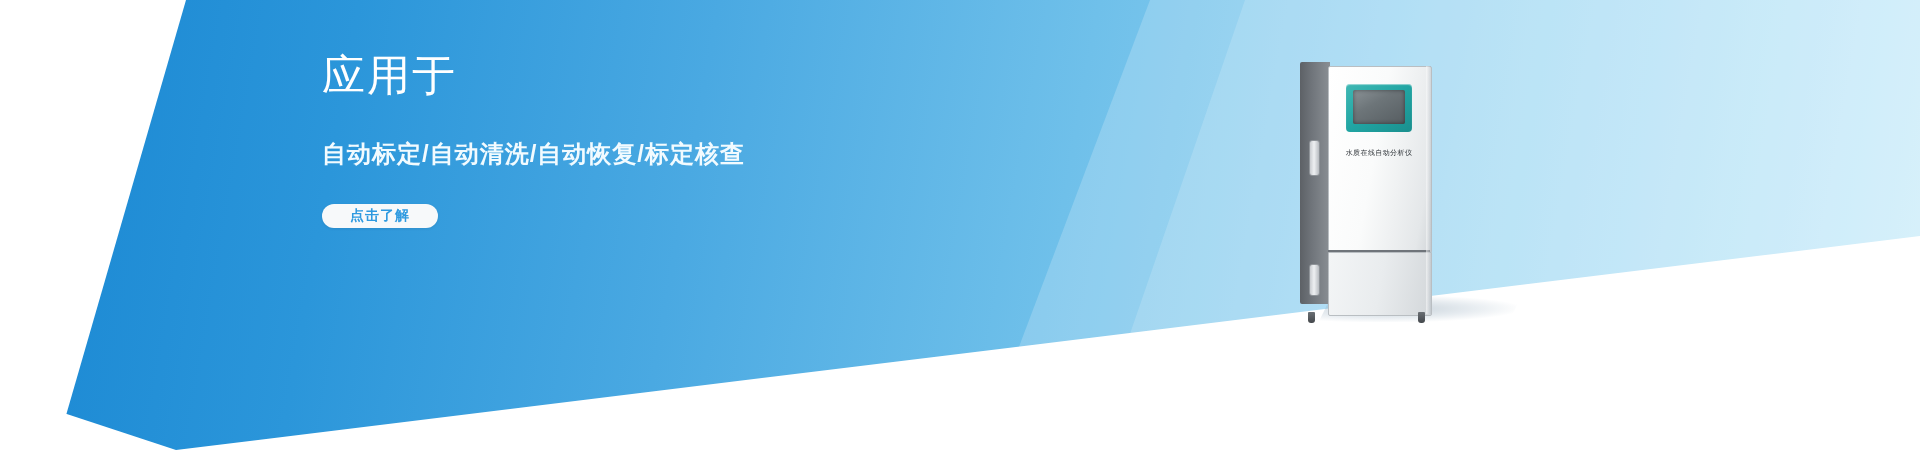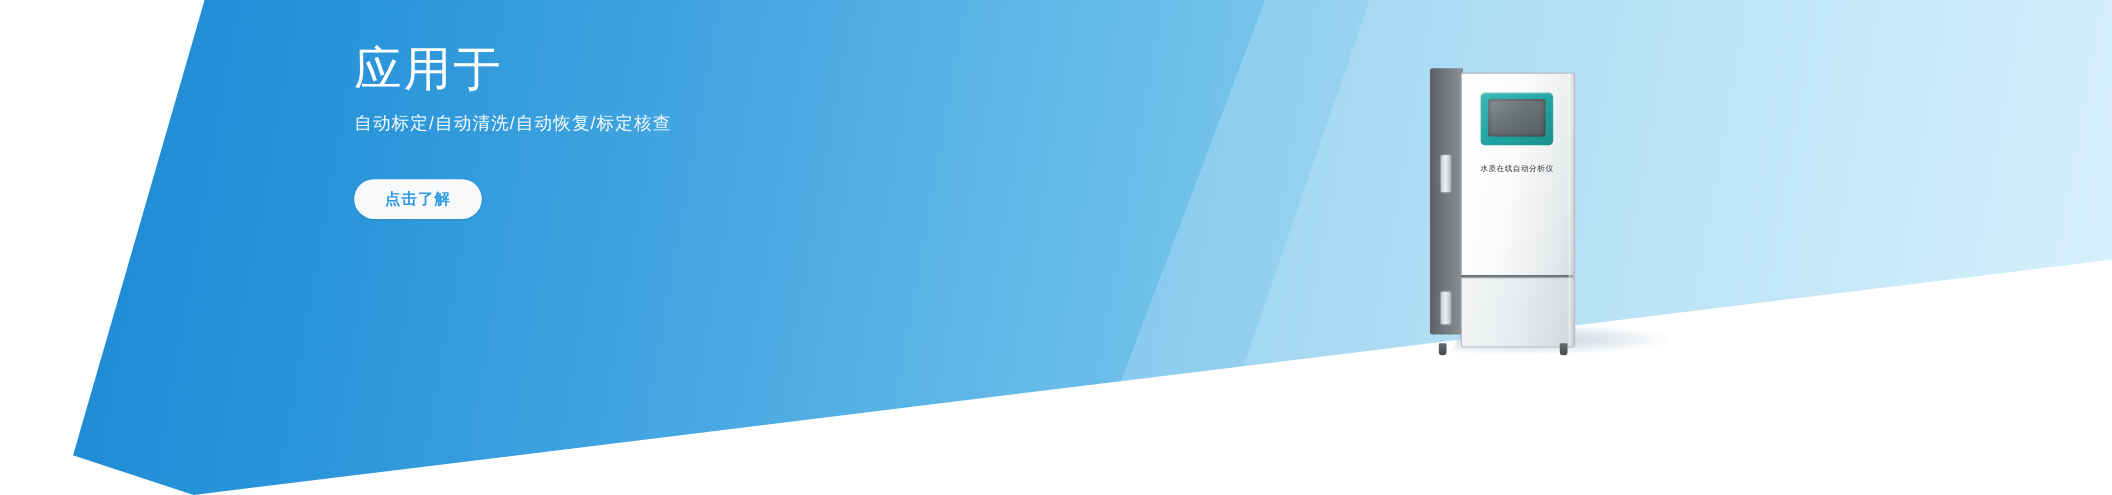--- a/index.html
+++ b/index.html
@@ -61,48 +61,48 @@
   
   .wedge-bottomright{
     position:absolute;left:0;top:0;width:1920px;height:450px;
     background:#ffffff;
     clip-path:polygon(1920px 236px, 1920px 450px, 176px 450px);
   }
 
   
   .copy{
     position:absolute;
-    left:322px;top:36px;
+    left:322px;top:48px;
     width:720px;
   }
   .headline{
     color:#ffffff;
     font-size:43px;
     line-height:55px;
     font-weight:400;
     letter-spacing:2px;
     white-space:nowrap;
   }
   .headline .l2{ letter-spacing:1px; }
 
   .subtitle{
-    margin-top:8px;
+    margin-top:37px;
     color:#f2fbff;
-    font-size:16px;
+    font-size:24px;
     line-height:28px;
-    font-weight:400;
+    font-weight:700;
     letter-spacing:1px;
     white-space:nowrap;
   }
 
   .cta{
     display:inline-flex;
     align-items:center;justify-content:center;
     margin-top:36px;
-    width:116px;height:36px;
+    width:116px;height:24px;
     border:none;border-radius:18px;
     background:#f7f9fa;
     color:#2e9ae0;
     font-family:"Liberation Sans","DejaVu Sans",sans-serif;
     font-size:14px;font-weight:700;letter-spacing:1px;
     cursor:pointer;
     box-shadow:0 1px 3px rgba(0,0,0,0.08);
   }
 
   

